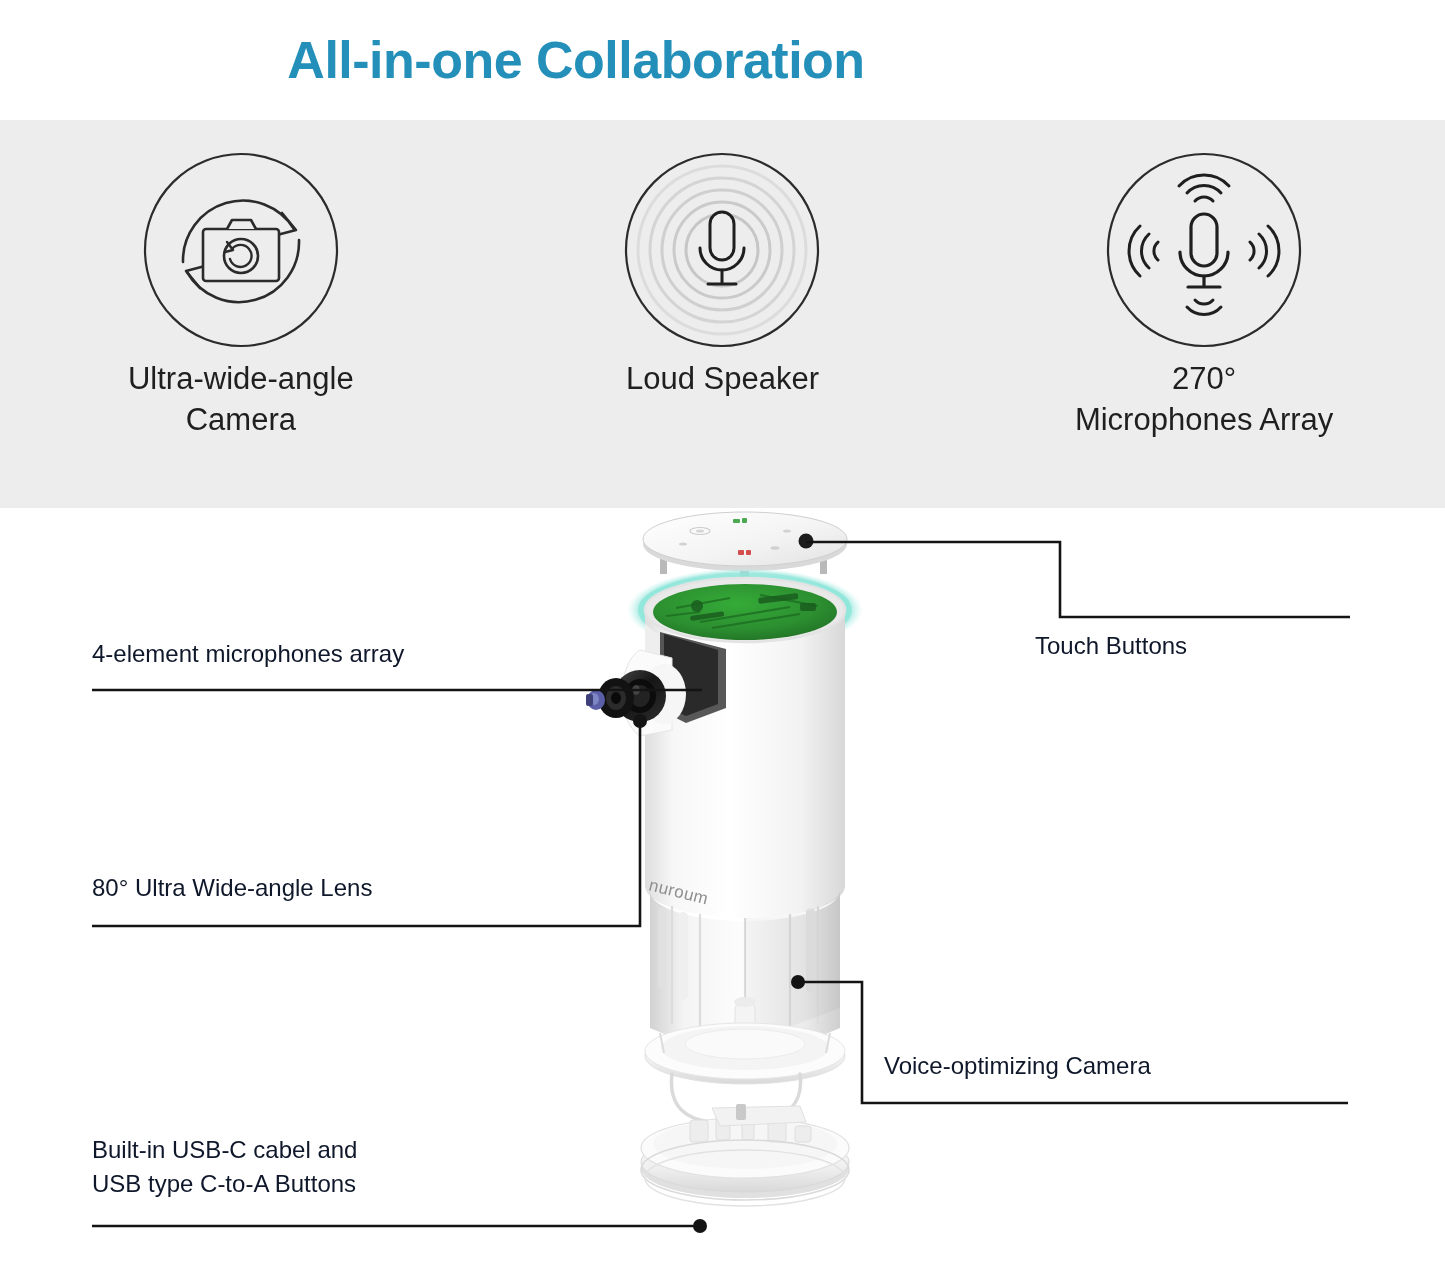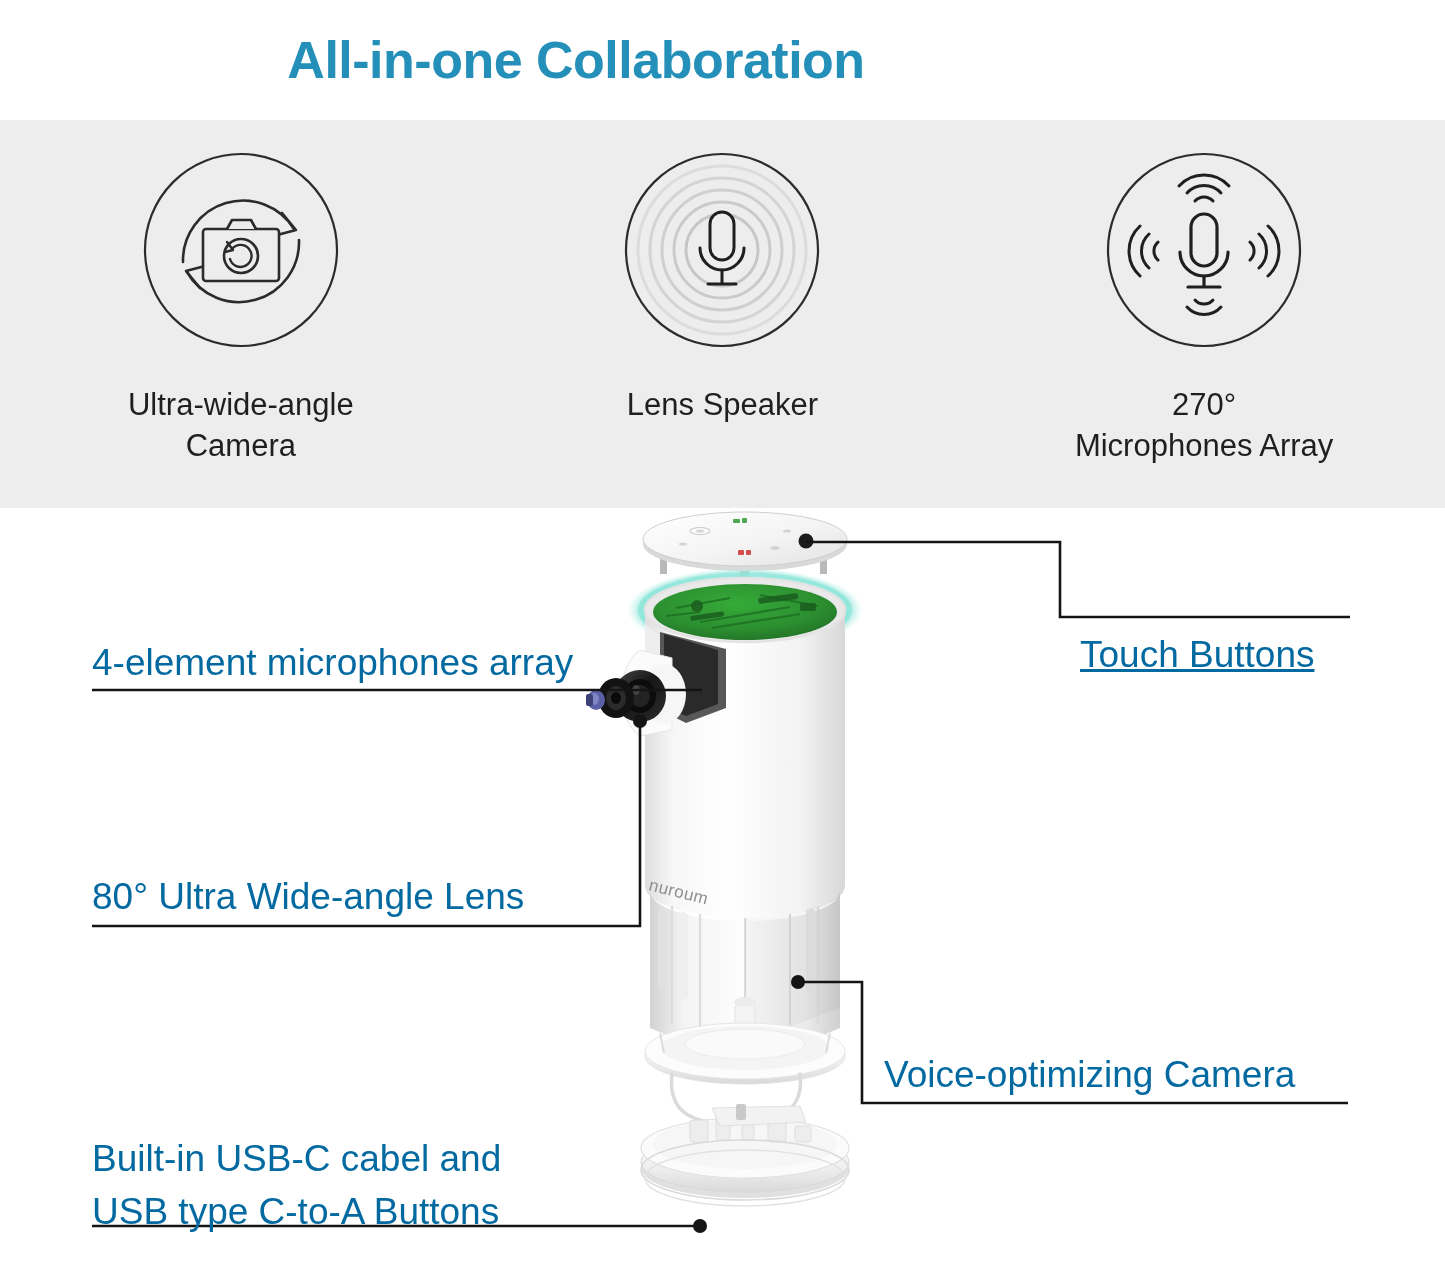--- a/index.html
+++ b/index.html
@@ -59,21 +59,21 @@
     flex-direction: column;
     align-items: center;
   }
   .feature-icon-wrap {
     width: 200px;
     height: 200px;
     display: block;
   }
   .feature-icon-wrap svg { display: block; width: 200px; height: 200px; }
   .feature-label {
-    margin-top: 34px;
+    margin-top: 8px;
     font-size: 31px;
     font-weight: 400;
     line-height: 1.33;
     text-align: center;
     color: #1f1f1f;
     white-space: pre-line;
   }
 
   
   .diagram {
@@ -87,27 +87,27 @@
   .diagram-svg {
     position: absolute;
     top: 0; left: 0;
     width: 1445px;
     height: 754px;
   }
 
   
   .callout {
     position: absolute;
-    font-size: 37px;
+    font-size: 24px;
     line-height: 1.42;
-    color: #0369a1;
+    color: #0f172a;
     white-space: pre-line;
   }
   .callout.mic-array   { left: 92px;  top: 129px; }
-  .callout.touch-btn   { left: 1080px;top: 121px; text-decoration: underline; }
+  .callout.touch-btn   { left: 1035px;top: 121px; }
   .callout.lens        { left: 92px;  top: 363px; }
   .callout.speaker     { left: 884px; top: 541px; }
   .callout.usb         { left: 92px;  top: 625px; }
 </style>
 </head>
 <body>
 
 <div class="page-title">
   <span>All-in-one Collaboration</span>
 </div>
@@ -147,21 +147,21 @@
         <circle cx="100" cy="100" r="60" fill="none" stroke="#cfcfcf" stroke-width="3"></circle>
         <circle cx="100" cy="100" r="48" fill="none" stroke="#cacaca" stroke-width="3"></circle>
         <circle cx="100" cy="100" r="36" fill="none" stroke="#c6c6c6" stroke-width="3"></circle>
 
         <rect x="88" y="62" width="24" height="48" rx="12" fill="#ededed" stroke="#1f1f1f" stroke-width="3"></rect>
         <path d="M 78 98 A 22 22 0 0 0 122 98" fill="none" stroke="#1f1f1f" stroke-width="3" stroke-linecap="round"></path>
         <line x1="100" y1="120" x2="100" y2="133" stroke="#1f1f1f" stroke-width="3" stroke-linecap="round"></line>
         <line x1="86" y1="134" x2="114" y2="134" stroke="#1f1f1f" stroke-width="3" stroke-linecap="round"></line>
       </svg>
     </div>
-    <div class="feature-label">Lens Speaker</div>
+    <div class="feature-label">Loud Speaker</div>
   </div>
 
   <div class="feature">
     <div class="feature-icon-wrap">
       <svg viewBox="0 0 200 200" xmlns="http://www.w3.org/2000/svg">
         <circle cx="100" cy="100" r="96" fill="none" stroke="#2b2b2b" stroke-width="2.2"></circle>
 
         <rect x="87" y="64" width="26" height="52" rx="13" fill="#ededed" stroke="#1f1f1f" stroke-width="3.2"></rect>
         <path d="M 76 102 A 24 24 0 0 0 124 102" fill="none" stroke="#1f1f1f" stroke-width="3.2" stroke-linecap="round"></path>
         <line x1="100" y1="126" x2="100" y2="136" stroke="#1f1f1f" stroke-width="3.2" stroke-linecap="round"></line>

